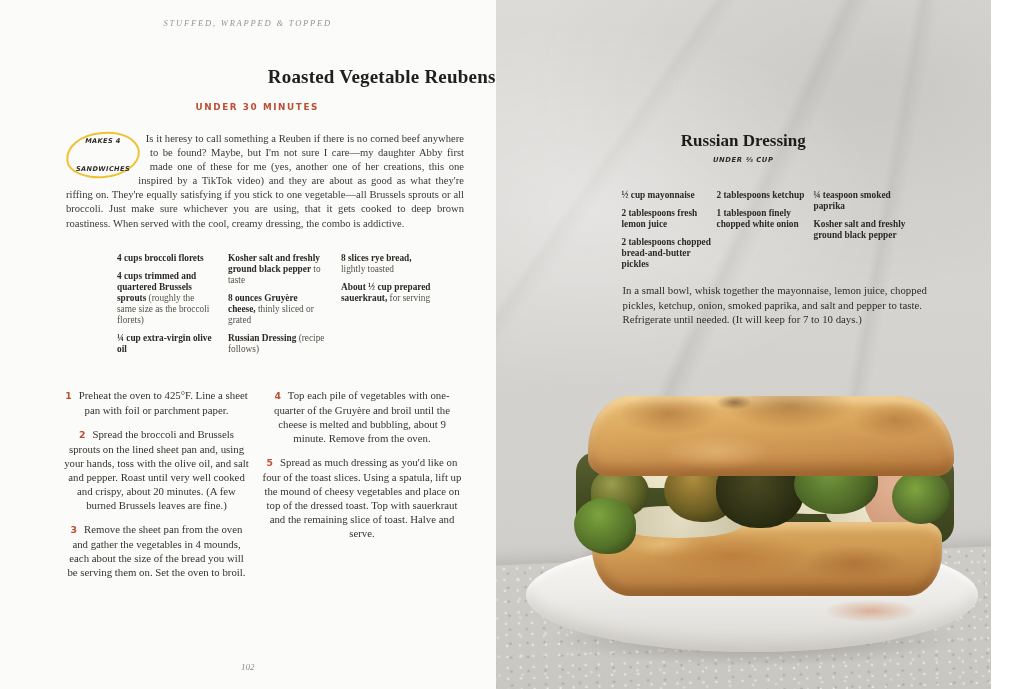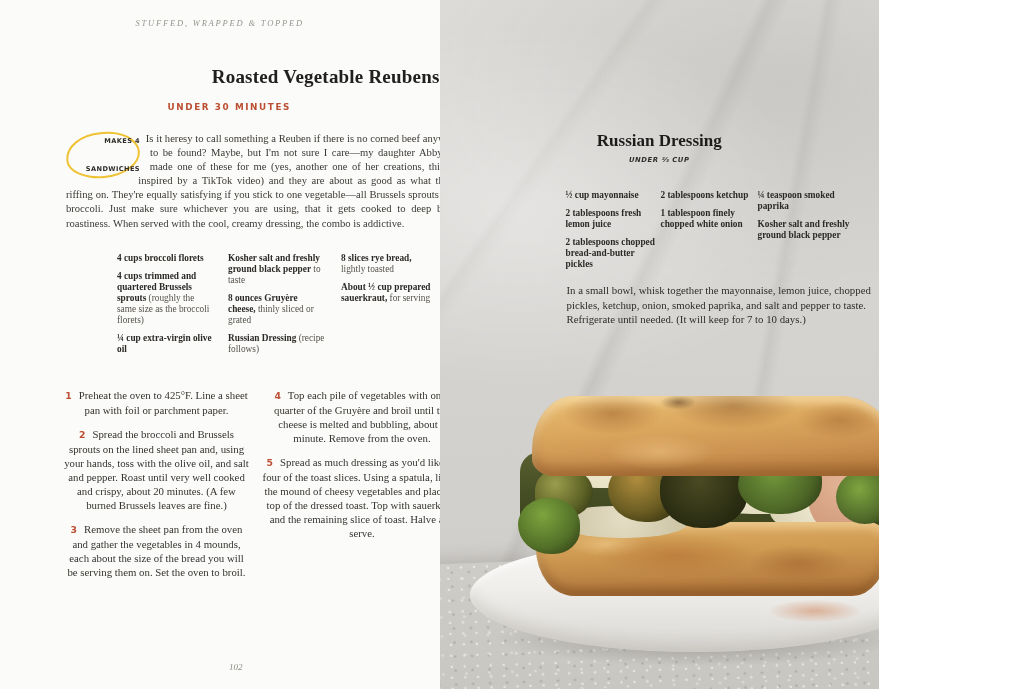--- a/index.html
+++ b/index.html
@@ -1,18 +1,18 @@
 <!DOCTYPE html>
 <html><head>
 <meta charset="utf-8">
 <style>
   * { margin:0; padding:0; box-sizing:border-box; }
   html,body { width:1024px; height:689px; overflow:hidden; background:#ffffff;
               font-family:"Liberation Serif","DejaVu Serif",serif; }
-  .spread { display:flex; width:879px; height:689px; }
+  .spread { display:flex; width:991px; height:689px; }
 
   
   .page-left { position:relative; width:512px; height:689px; background:#fbfbf9; }
 
   .running-head { position:absolute; top:18px; left:0; width:100%; text-align:center;
     font-style:italic; font-size:8.5px; letter-spacing:1.8px; color:#97948e; }
 
   .recipe-title { position:absolute; top:66px; left:0; width:100%; text-align:right;
     font-weight:700; font-size:19px; color:#21201e; letter-spacing:.2px; }
 
@@ -21,38 +21,38 @@
     letter-spacing:1.6px; color:#bc4f31;padding-left:19px; }
 
   .intro-wrap { position:absolute; top:132px; left:66px; width:398px;
     font-size:10.6px; line-height:14.1px; color:#3b3834; text-align:justify; }
 
   .badge-float { float:left; width:74px; height:46px; margin:0 10px 4px 0;
     shape-outside:ellipse(50% 50% at 50% 50%); position:relative; }
   .badge-ellipse { position:absolute; inset:0; border:2.5px solid #efc234;
     border-radius:50% 48% 52% 50% / 55% 50% 52% 45%; transform:rotate(-5deg); }
   .badge-text { position:absolute; inset:0; display:flex; flex-direction:column;
-    align-items:flex-end; justify-content:center; gap:14px;
-    font-family:"DejaVu Sans",sans-serif; font-weight:700; 
+    align-items:center; justify-content:center; gap:14px;
+    font-family:"DejaVu Sans",sans-serif; font-weight:700; font-style:italic;
     font-size:6.6px; letter-spacing:.4px; color:#2e2c29; }
 
   .ingredients { position:absolute; top:253px; left:117px;
     display:grid; grid-template-columns:95px 97px 95px; column-gap:16px; }
   .ing-item { margin-bottom:7px; font-size:9.3px; line-height:11px; }
   .ing-item b { color:#2c2a27; }
   .ing-item span.note { color:#55514b; }
 
   .steps { position:absolute; top:388px; left:64px;
     display:grid; grid-template-columns:185px 200px; column-gap:13px; }
   .step { margin-bottom:10px; font-size:10.8px; line-height:14px; color:#36332f;text-align:center; }
   .step .num { font-family:"DejaVu Sans",sans-serif; font-weight:700;
     font-size:9.3px; color:#bc4f31; margin-right:7px; }
 
   .folio { position:absolute; bottom:17px; left:0; width:100%; text-align:center;
-    font-style:italic; font-size:9px; color:#8d8b86;margin-left:16px; }
+    font-style:italic; font-size:9px; color:#8d8b86; }
 
   
   .page-right { position:relative; width:512px; height:689px; overflow:hidden;
     background:#d6d4d1; }
   .marble-wall { position:absolute; inset:0;
     background:
       radial-gradient(ellipse 420px 260px at 18% 30%, rgba(255,255,255,.35), transparent 70%),
       radial-gradient(ellipse 500px 300px at 78% 12%, rgba(173,170,166,.35), transparent 70%),
       linear-gradient(115deg, transparent 42%, rgba(150,148,144,.22) 43.5%, transparent 46%),
       linear-gradient(100deg, transparent 68%, rgba(150,148,144,.18) 69.5%, transparent 72%),
@@ -181,21 +181,21 @@
       </div>
     </div>
 
     <div class="steps">
       <div>
         <p class="step"><span class="num">1</span><span>Preheat the oven to 425°F. Line a sheet pan with foil or parchment paper.</span></p>
         <p class="step"><span class="num">2</span><span>Spread the broccoli and Brussels sprouts on the lined sheet pan and, using your hands, toss with the olive oil, and salt and pepper. Roast until very well cooked and crispy, about 20 minutes. (A few burned Brussels leaves are fine.)</span></p>
         <p class="step"><span class="num">3</span><span>Remove the sheet pan from the oven and gather the vegetables in 4 mounds, each about the size of the bread you will be serving them on. Set the oven to broil.</span></p>
       </div>
       <div>
-        <p class="step"><span class="num">4</span><span>Top each pile of vegetables with one-quarter of the Gruyère and broil until the cheese is melted and bubbling, about 6 minute. Remove from the oven.</span></p>
+        <p class="step"><span class="num">4</span><span>Top each pile of vegetables with one-quarter of the Gruyère and broil until the cheese is melted and bubbling, about 9 minute. Remove from the oven.</span></p>
         <p class="step"><span class="num">5</span><span>Spread as much dressing as you'd like on four of the toast slices. Using a spatula, lift up the mound of cheesy vegetables and place on top of the dressed toast. Top with sauerkraut and the remaining slice of toast. Halve and serve.</span></p>
       </div>
     </div>
 
     <div class="folio">102</div>
   </section>
 
   <section class="page-right">
     <div class="marble-wall"></div>
     <div class="tabletop"></div>

